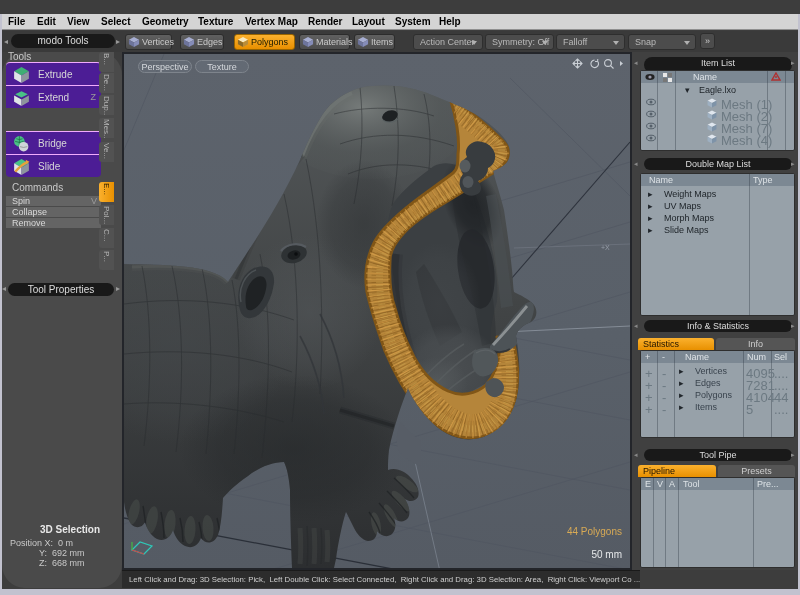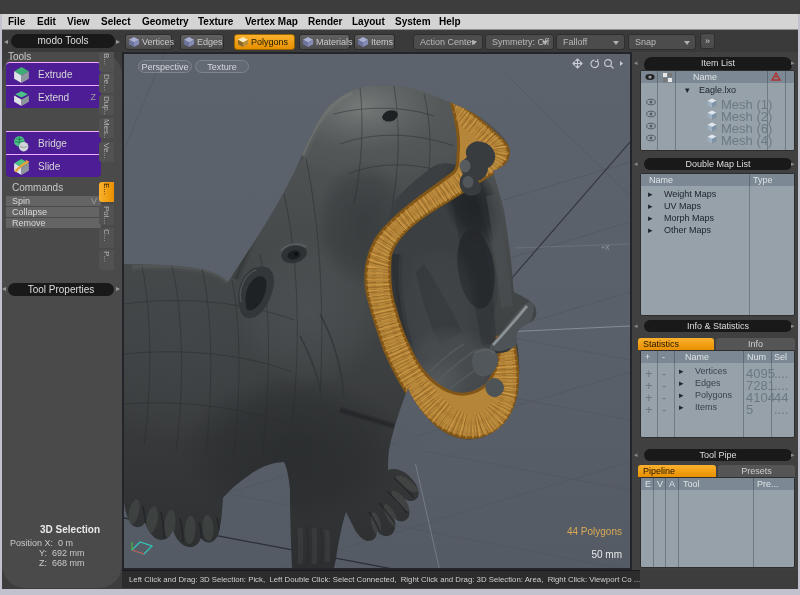--- a/index.html
+++ b/index.html
@@ -590,21 +590,21 @@
           <path d="M0.5 2.5 L4.5 4.5 L4.5 8.5 L0.5 6.5 Z" fill="#9eb0c2"></path>
           <path d="M8.5 2.5 L4.5 4.5 L4.5 8.5 L8.5 6.5 Z" fill="#7e93a8"></path>
         </svg>
       <svg class="meshico" style="top:63px;" viewBox="0 0 9 9">
           <path d="M4.5 0.5 L8.5 2.5 L4.5 4.5 L0.5 2.5 Z" fill="#dfe6ee"></path>
           <path d="M0.5 2.5 L4.5 4.5 L4.5 8.5 L0.5 6.5 Z" fill="#9eb0c2"></path>
           <path d="M8.5 2.5 L4.5 4.5 L4.5 8.5 L8.5 6.5 Z" fill="#7e93a8"></path>
         </svg>
       <span class="lgray" style="left:80px; top:26px;">Mesh (1)</span>
       <span class="lgray" style="left:80px; top:38px;">Mesh (2)</span>
-      <span class="lgray" style="left:80px; top:50px;">Mesh (6)</span>
+      <span class="lgray" style="left:80px; top:50px;">Mesh (7)</span>
       <span class="lgray" style="left:80px; top:62px;">Mesh (4)</span>
       <svg class="roweye" style="top:27px;" viewBox="0 0 10 8">
           <ellipse cx="5" cy="4" rx="4.4" ry="2.8" fill="none" stroke="#55606a" stroke-width="1"></ellipse>
           <circle cx="5" cy="4" r="1.5" fill="#55606a"></circle>
         </svg>
       <svg class="roweye" style="top:39px;" viewBox="0 0 10 8">
           <ellipse cx="5" cy="4" rx="4.4" ry="2.8" fill="none" stroke="#55606a" stroke-width="1"></ellipse>
           <circle cx="5" cy="4" r="1.5" fill="#55606a"></circle>
         </svg>
       <svg class="roweye" style="top:51px;" viewBox="0 0 10 8">
@@ -626,21 +626,21 @@
           <span style="position:absolute; left:112px; top:1px;">Type</span>
         </div>
       <div class="colline" style="left:108px;"></div>
       <span class="ltext" style="left:7px; top:15px;">▸</span>
         <span class="ltext" style="left:23px; top:15px;">Weight Maps</span>
       <span class="ltext" style="left:7px; top:27px;">▸</span>
         <span class="ltext" style="left:23px; top:27px;">UV Maps</span>
       <span class="ltext" style="left:7px; top:39px;">▸</span>
         <span class="ltext" style="left:23px; top:39px;">Morph Maps</span>
       <span class="ltext" style="left:7px; top:51px;">▸</span>
-        <span class="ltext" style="left:23px; top:51px;">Other Maps</span>
+        <span class="ltext" style="left:23px; top:51px;">Slide Maps</span>
     </div>
 
     <div class="abs pill-dark" style="left:12px; top:268px; width:148px; height:12px; line-height:12px; font-size:9px;">Info &amp; Statistics</div>
     <div class="abs" style="left:2px; top:270px; color:#888; font-size:7px;">◂</div>
     <div class="abs" style="left:159px; top:270px; color:#888; font-size:7px;">▸</div>
     <div class="rtab on" style="left:6px; top:286px; width:76px;">Statistics</div>
     <div class="rtab off" style="left:84px; top:286px; width:79px;">Info</div>
     <div class="listbox" style="left:8px; top:298px; width:155px; height:88px;">
       <div class="lhead">
           <span style="position:absolute; left:4px; top:1px;">+</span>

